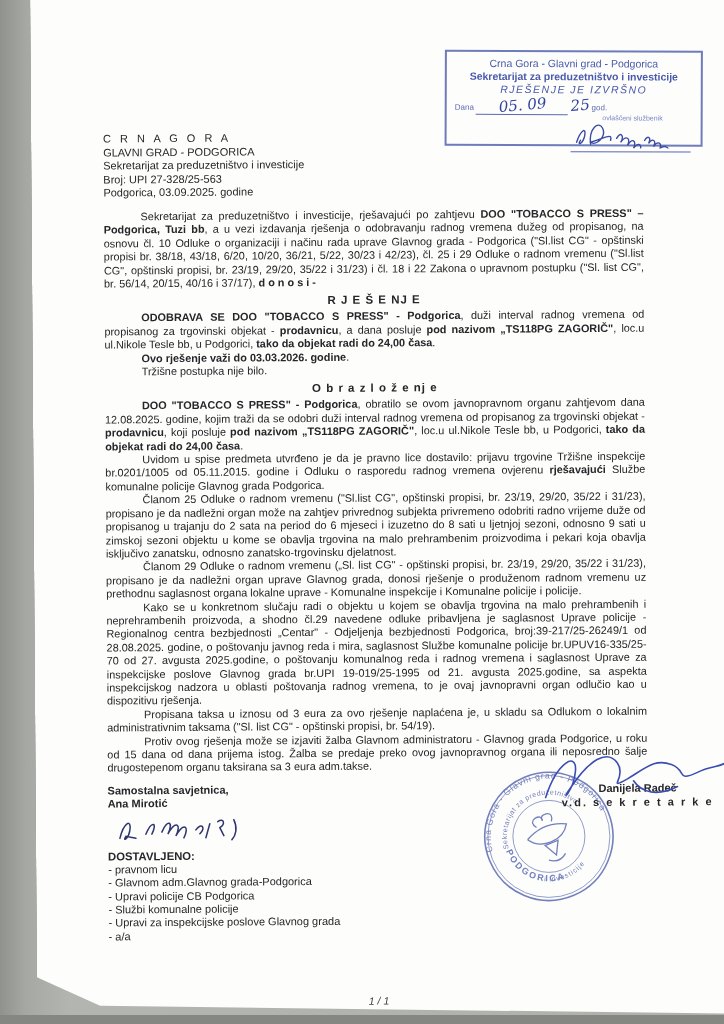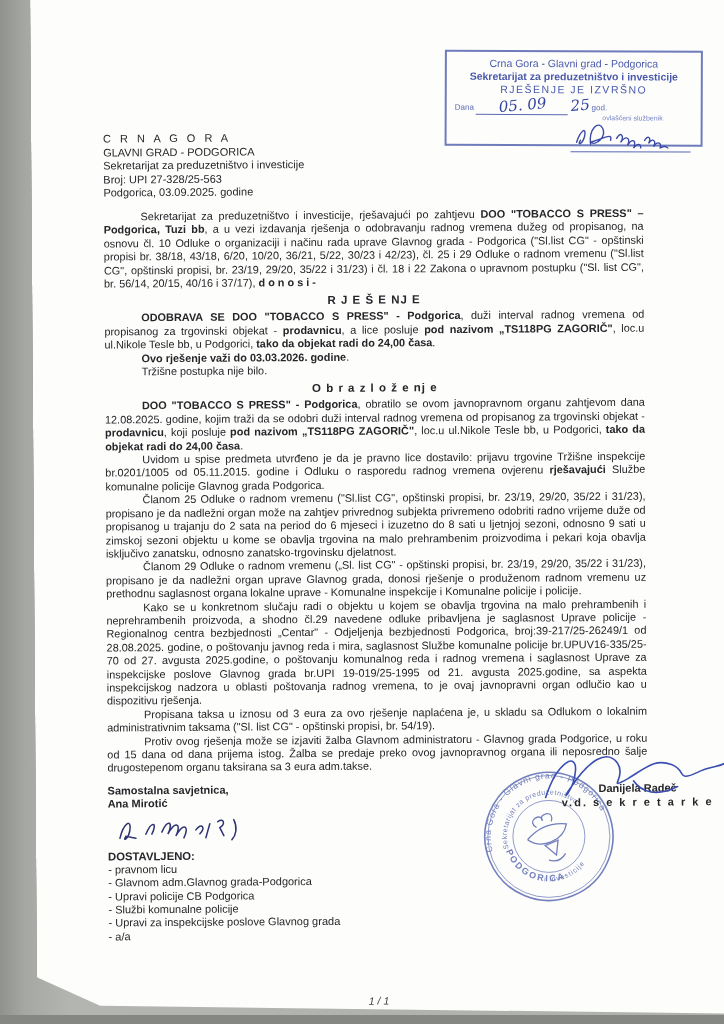--- a/index.html
+++ b/index.html
@@ -20,21 +20,21 @@
   
   .doc-header{margin-top:139px;font-size:11px;line-height:13.6px;}
   .doc-header .country{letter-spacing:3px;}
   
   .vstamp{
     position:absolute;left:414px;top:60px;width:258px;height:96px;z-index:5;
     border:2.5px solid rgba(63,80,165,.75);transform:rotate(0.6deg);
     color:#4a59ac;text-align:center;font-size:10.5px;line-height:13px;padding-top:5px;box-sizing:border-box;
   }
   .vstamp .b{font-weight:bold;}
-  .vstamp .sp{letter-spacing:1.5px;}
+  .vstamp .sp{letter-spacing:1.5px;font-style:italic;}
   .vstamp .daterow{margin-top:3px;text-align:left;padding-left:8px;font-size:8px;color:#5b68b4;}
   .hand{font-family:"DejaVu Serif",serif;font-style:italic;color:#33439f;font-size:15px;display:inline-block;transform:rotate(-5deg);}
   .dateline{display:inline-block;border-bottom:1px solid #5b68b4;min-width:92px;text-align:center;vertical-align:baseline;}
   .signrow{text-align:right;padding-right:10px;margin-top:-4px;}
   .signer-label{font-size:7px;color:#7b86c4;display:block;margin-bottom:-6px;padding-right:28px;}
   .sigline{display:inline-block;border-bottom:1px solid #5b68b4;}
   
   .para{font-size:10.9px;line-height:13.4px;text-align:justify;text-indent:37px;margin:0;}
   .title-line{font-weight:bold;text-align:center;font-size:11.5px;margin:5px 0 4px 0;letter-spacing:1px;}
   .mt{margin-top:10px;}
@@ -89,21 +89,21 @@
       <div>GLAVNI GRAD - PODGORICA</div>
       <div>Sekretarijat za preduzetništvo i investicije</div>
       <div>Broj: UPI 27-328/25-563</div>
       <div>Podgorica, 03.09.2025. godine</div>
     </div>
 
     <p class="para mt"><span>Sekretarijat za preduzetništvo i investicije, rješavajući po zahtjevu </span><b>DOO "TOBACCO S PRESS" – Podgorica, Tuzi bb</b><span>, a u vezi izdavanja rješenja o odobravanju radnog vremena dužeg od propisanog, na osnovu čl. 10 Odluke o organizaciji i načinu rada uprave Glavnog grada - Podgorica ("Sl.list CG" - opštinski propisi br. 38/18, 43/18, 6/20, 10/20, 36/21, 5/22, 30/23 i 42/23), čl. 25 i 29 Odluke o radnom vremenu ("Sl.list CG", opštinski propisi, br. 23/19, 29/20, 35/22 i 31/23) i čl. 18 i 22  Zakona o  upravnom  postupku ("Sl. list CG", br. 56/14, 20/15, 40/16 i 37/17), </span><b>d o n o s i -</b></p>
 
     <div class="title-line">R J E Š E NJ E</div>
 
-    <p class="para"><b>ODOBRAVA SE DOO "TOBACCO S PRESS" - Podgorica</b><span>, duži interval radnog vremena od propisanog za trgovinski objekat - </span><b>prodavnicu</b><span>, a lice posluje </span><b>pod nazivom „TS118PG ZAGORIČ"</b><span>, loc.u ul.Nikole Tesle bb, u Podgorici, </span><b>tako da objekat radi do 24,00 časa</b><span>.</span></p>
+    <p class="para"><b>ODOBRAVA SE DOO "TOBACCO S PRESS" - Podgorica</b><span>, duži interval radnog vremena od propisanog za trgovinski objekat - </span><b>prodavnicu</b><span>, a dana posluje </span><b>pod nazivom „TS118PG ZAGORIČ"</b><span>, loc.u ul.Nikole Tesle bb, u Podgorici, </span><b>tako da objekat radi do 24,00 časa</b><span>.</span></p>
     <p class="para"><b>Ovo rješenje važi do 03.03.2026. godine</b><span>.</span></p>
     <p class="para"><span>Tržišne postupka nije bilo.</span></p>
 
     <div class="title-line">O b r a z l o ž e nj e</div>
 
     <p class="para"><b>DOO "TOBACCO S PRESS" - Podgorica</b><span>, obratilo se ovom javnopravnom organu zahtjevom dana 12.08.2025. godine, kojim traži da se odobri duži interval radnog vremena od propisanog za trgovinski objekat - </span><b>prodavnicu</b><span>, koji posluje </span><b>pod nazivom „TS118PG ZAGORIČ"</b><span>, loc.u ul.Nikole Tesle bb, u Podgorici, </span><b>tako da objekat radi do 24,00 časa</b><span>.</span></p>
     <p class="para"><span>Uvidom u spise predmeta utvrđeno je da je pravno lice dostavilo: prijavu trgovine Tržišne inspekcije br.0201/1005 od 05.11.2015. godine i Odluku o rasporedu radnog vremena ovjerenu </span><b>rješavajući</b><span> Službe komunalne policije Glavnog grada Podgorica.</span></p>
     <p class="para"><span>Članom 25 Odluke o radnom vremenu ("Sl.list CG", opštinski propisi, br. 23/19, 29/20, 35/22 i 31/23), propisano je da nadležni organ može na zahtjev privrednog subjekta privremeno odobriti radno vrijeme duže od propisanog u trajanju do 2 sata na period do 6 mjeseci i izuzetno do 8 sati u ljetnjoj sezoni, odnosno 9 sati u zimskoj sezoni objektu u kome se obavlja trgovina na malo prehrambenim proizvodima i pekari koja obavlja isključivo zanatsku, odnosno zanatsko-trgovinsku djelatnost.</span></p>
     <p class="para"><span>Članom 29 Odluke o radnom vremenu („Sl. list CG" - opštinski propisi, br. 23/19, 29/20, 35/22 i 31/23), propisano je da nadležni organ uprave Glavnog grada, donosi rješenje o produženom radnom vremenu uz prethodnu saglasnost organa lokalne uprave - Komunalne inspekcije i Komunalne policije i policije.</span></p>
     <p class="para"><span>Kako se u konkretnom slučaju radi o objektu u kojem se obavlja trgovina na malo prehrambenih i neprehrambenih proizvoda, a shodno čl.29 navedene odluke pribavljena je saglasnost Uprave policije - Regionalnog centra bezbjednosti „Centar" - Odjeljenja bezbjednosti Podgorica, broj:39-217/25-26249/1 od 28.08.2025. godine, o poštovanju javnog reda i mira, saglasnost Službe komunalne policije br.UPUV16-335/25-70 od 27. avgusta 2025.godine, o poštovanju komunalnog reda i radnog vremena i saglasnost Uprave za inspekcijske poslove Glavnog grada br.UPI 19-019/25-1995 od 21. avgusta 2025.godine, sa aspekta inspekcijskog nadzora u oblasti poštovanja radnog vremena, to je ovaj javnopravni organ odlučio kao u dispozitivu rješenja.</span></p>

